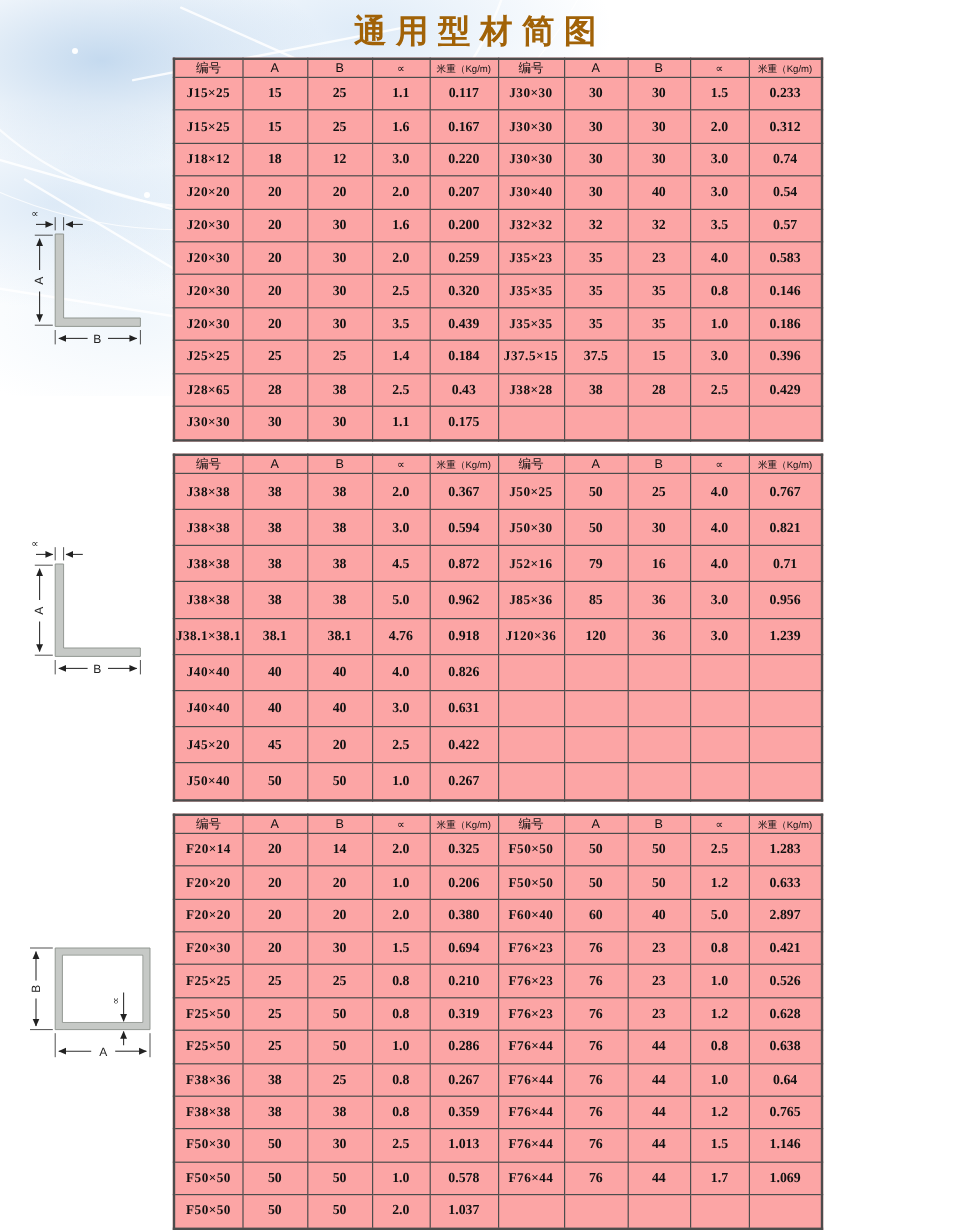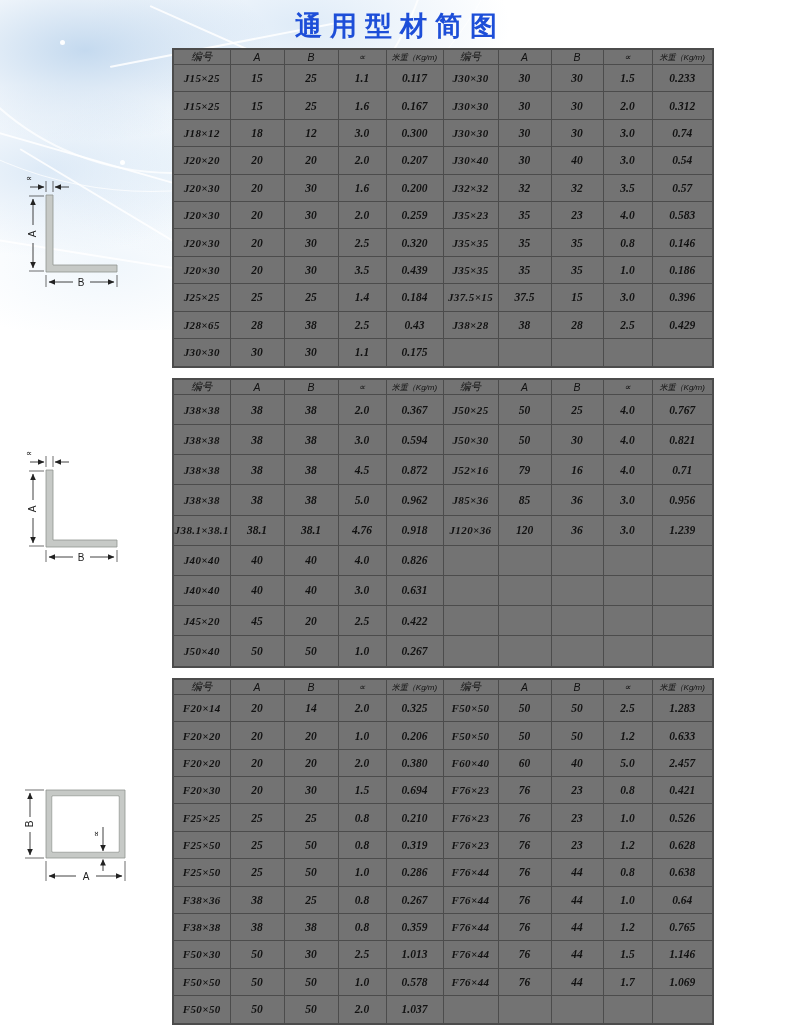--- a/index.html
+++ b/index.html
@@ -27,28 +27,28 @@
   .dl2{width:330px;left:20px;top:148px;transform:rotate(31deg);}
   .dl3{width:240px;left:110px;top:66px;transform:rotate(-11deg);}
   .dl4{width:260px;left:-10px;top:238px;transform:rotate(9deg);}
   .dl5{width:180px;left:150px;top:5px;transform:rotate(24deg);}
   .dot{position:absolute;width:5px;height:5px;border-radius:50%;background:rgba(255,255,255,.95);}
   .dot1{left:120px;top:160px;} .dot2{left:215px;top:108px;} .dot3{left:60px;top:40px;}
 
   
   .title{
     position:absolute;top:8px;left:0;width:800px;margin:0;text-align:center;
-    font-size:27px;font-weight:bold;letter-spacing:8px;color:#1d4ed8;
+    font-size:27px;font-weight:bold;letter-spacing:8px;color:#a16207;
     font-family:"Liberation Sans","DejaVu Sans",sans-serif;
   }
 
   
   table.spec{
-    position:absolute;left:172px;width:540px;border-collapse:collapse;table-layout:fixed;
-    background:#737373;border:2px solid #4c4c4c;font-style:italic;
+    position:absolute;left:144px;width:540px;border-collapse:collapse;table-layout:fixed;
+    background:#fca5a5;border:2px solid #4c4c4c;
   }
   #t0{top:48px;height:320px;}
   #t1{top:378px;height:290px;}
   #t2{top:678px;height:347px;}
   .spec th,.spec td{
     border:1px solid #4c4c4c;text-align:center;vertical-align:middle;padding:0;
     color:#111;overflow:hidden;white-space:nowrap;
   }
   .spec th{font-weight:normal;font-size:10.5px;font-family:"Liberation Sans",sans-serif;}
   .spec th.h-alpha{font-size:9px;}
@@ -200,21 +200,21 @@
           <td class="c-num">30</td>
           <td class="c-num">30</td>
           <td class="c-num">2.0</td>
           <td class="c-num">0.312</td>
         </tr>
         <tr>
           <td class="c-id">J18×12</td>
           <td class="c-num">18</td>
           <td class="c-num">12</td>
           <td class="c-num">3.0</td>
-          <td class="c-num">0.300</td>
+          <td class="c-num">0.220</td>
           <td class="c-id">J30×30</td>
           <td class="c-num">30</td>
           <td class="c-num">30</td>
           <td class="c-num">3.0</td>
           <td class="c-num">0.74</td>
         </tr>
         <tr>
           <td class="c-id">J20×20</td>
           <td class="c-num">20</td>
           <td class="c-num">20</td>
@@ -507,21 +507,21 @@
         <tr>
           <td class="c-id">F20×20</td>
           <td class="c-num">20</td>
           <td class="c-num">20</td>
           <td class="c-num">2.0</td>
           <td class="c-num">0.380</td>
           <td class="c-id">F60×40</td>
           <td class="c-num">60</td>
           <td class="c-num">40</td>
           <td class="c-num">5.0</td>
-          <td class="c-num">2.457</td>
+          <td class="c-num">2.897</td>
         </tr>
         <tr>
           <td class="c-id">F20×30</td>
           <td class="c-num">20</td>
           <td class="c-num">30</td>
           <td class="c-num">1.5</td>
           <td class="c-num">0.694</td>
           <td class="c-id">F76×23</td>
           <td class="c-num">76</td>
           <td class="c-num">23</td>

